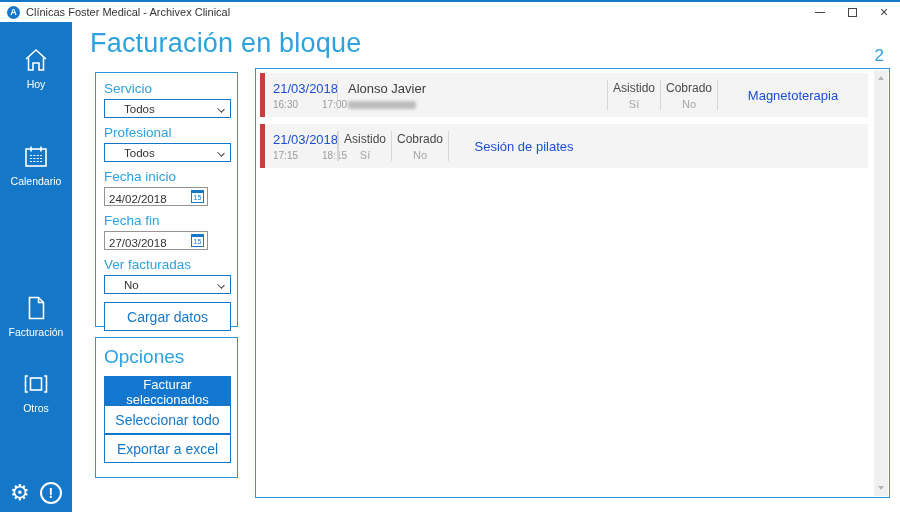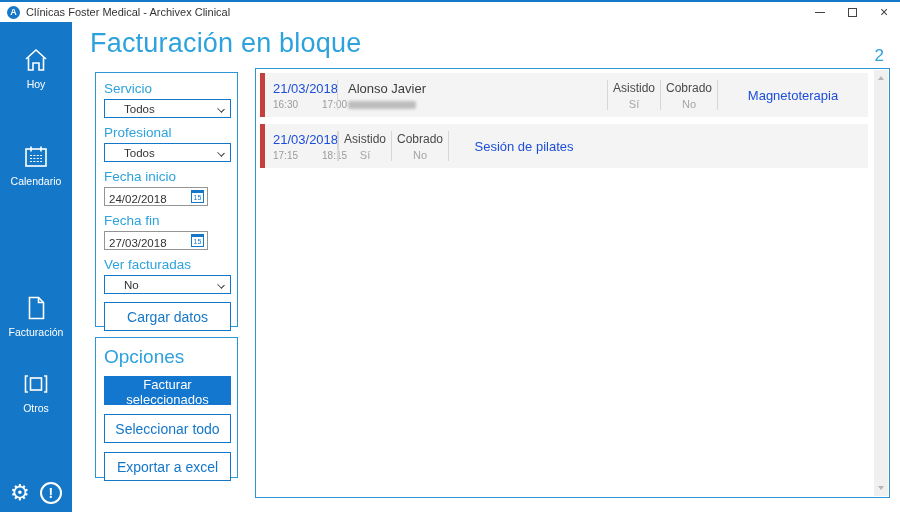--- a/index.html
+++ b/index.html
@@ -39,21 +39,21 @@
   .f-date { width:104px; height:19px; border:1px solid #949494; background:#fff; display:flex; align-items:flex-end; padding:0 4px; position:relative; }
   .f-date .val { font-size:11.5px; color:#333; }
   .cal-ico { position:absolute; right:3px; top:2px; width:13px; height:13px; border:1px solid #1577c8; border-top:3px solid #1577c8; font-size:7px; color:#1577c8; display:flex; align-items:flex-end; justify-content:center; line-height:1; padding-bottom:1px; }
   .btn-outline { display:block; width:100%; height:29px; background:#fff; border:1px solid #1577c8; color:#1577c8; font-size:14px; font-family:"Liberation Sans", sans-serif; cursor:pointer; }
   .load-btn { margin-top:8px; width:127px; }
 
   
   .options-panel { left:95px; top:337px; width:143px; height:141px; padding:6px 8px; }
   .opt-title { font-size:19px; color:#2da2dc; font-weight:400; margin:2px 0 8px 0; }
   .btn-primary { display:block; width:127px; height:29px; background:#1377cf; border:1px solid #1377cf; color:#fff; font-size:13px; font-family:"Liberation Sans", sans-serif; cursor:pointer; }
-  .opt-gap { margin-top:9px; }
+  .opt-gap { margin-top:0; }
 
   
   .list-panel { left:255px; top:68px; width:635px; height:430px; padding:4px 4px; }
   .scrollbar { position:absolute; top:1px; right:1px; width:14px; height:426px; background:#f0f0f0; }
   .sb-arrow { position:absolute; left:4px; width:0; height:0; border-left:3px solid transparent; border-right:3px solid transparent; }
   .sb-up { top:6px; border-bottom:4px solid #b5b5b5; }
   .sb-down { bottom:6px; border-top:4px solid #b5b5b5; }
 
   .appt-row { width:608px; height:44px; background:#f4f4f4; display:flex; align-items:stretch; margin-bottom:7px; cursor:default; }
   .red-bar { width:5px; background:#c4403d; flex:none; }

